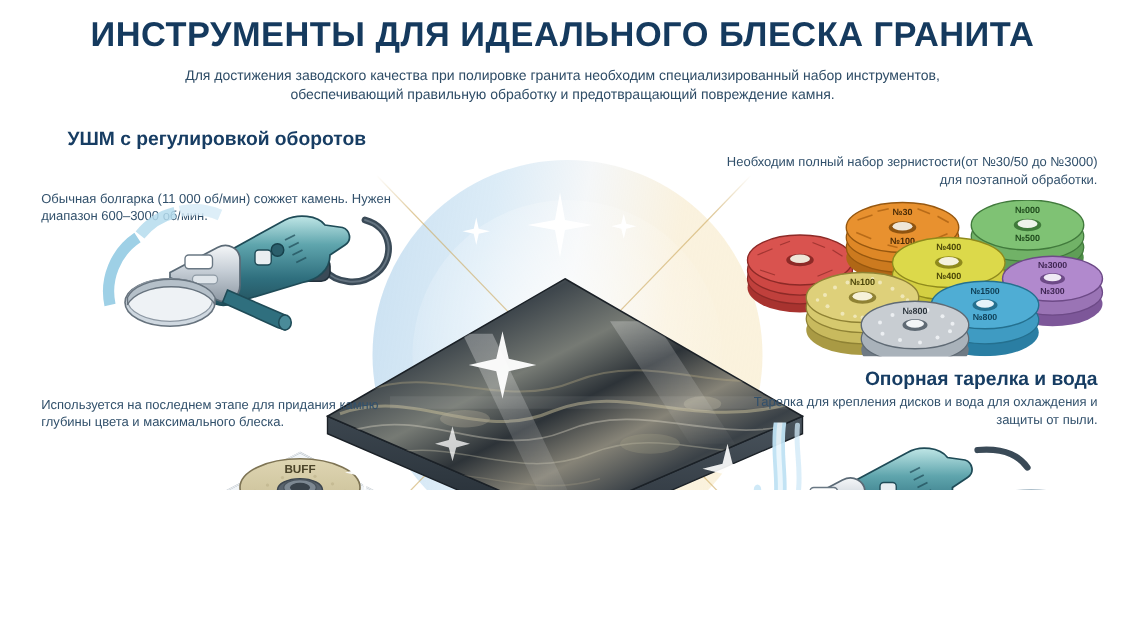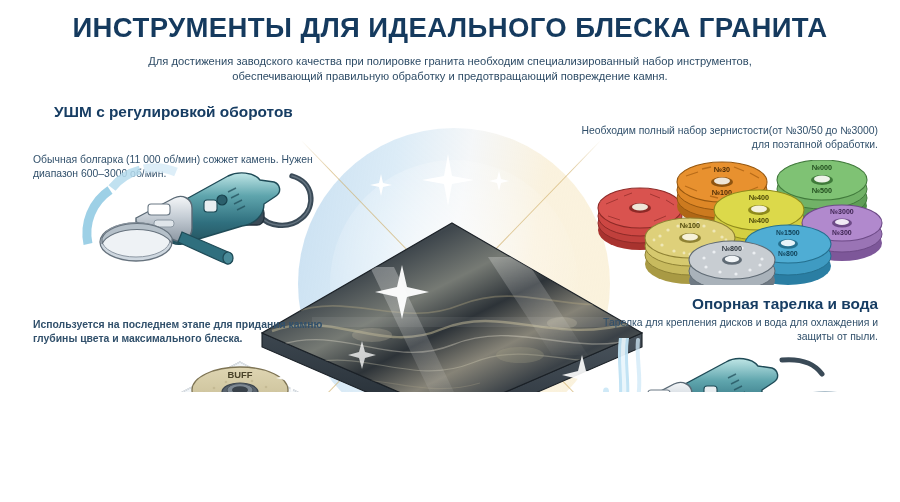--- a/index.html
+++ b/index.html
@@ -49,21 +49,21 @@
   .sec-h{position:absolute;font-size:15.4px;font-weight:bold;color:#173d63;white-space:nowrap;margin-left:21px;}
   .sec-p{position:absolute;font-size:10.4px;line-height:14.2px;color:#31506b;}
 
   .h-ushm{left:33px;top:103px;}
   .p-ushm{left:33px;top:124px;width:300px;margin-top:29px;}
 
   .h-disc{right:22px;top:103px;text-align:right;}
   .p-disc{right:22px;top:124px;width:300px;text-align:right;}
 
   .h-buff{left:33px;top:297px;}
-  .p-buff{left:33px;top:318px;width:300px;font-weight:bold;}
+  .p-buff{left:33px;top:318px;width:300px;}
 
   .h-plate{right:22px;top:295px;text-align:left;}
   .p-plate{right:22px;top:316px;width:300px;text-align:right;}
 
   
   .art{position:absolute;text-align:center;}
   .art-grinder-top{left:78px;top:148px;}
   .art-discs{left:592px;top:160px;}
   .art-buff{left:140px;top:338px;}
   .art-wet{left:600px;top:338px;}

